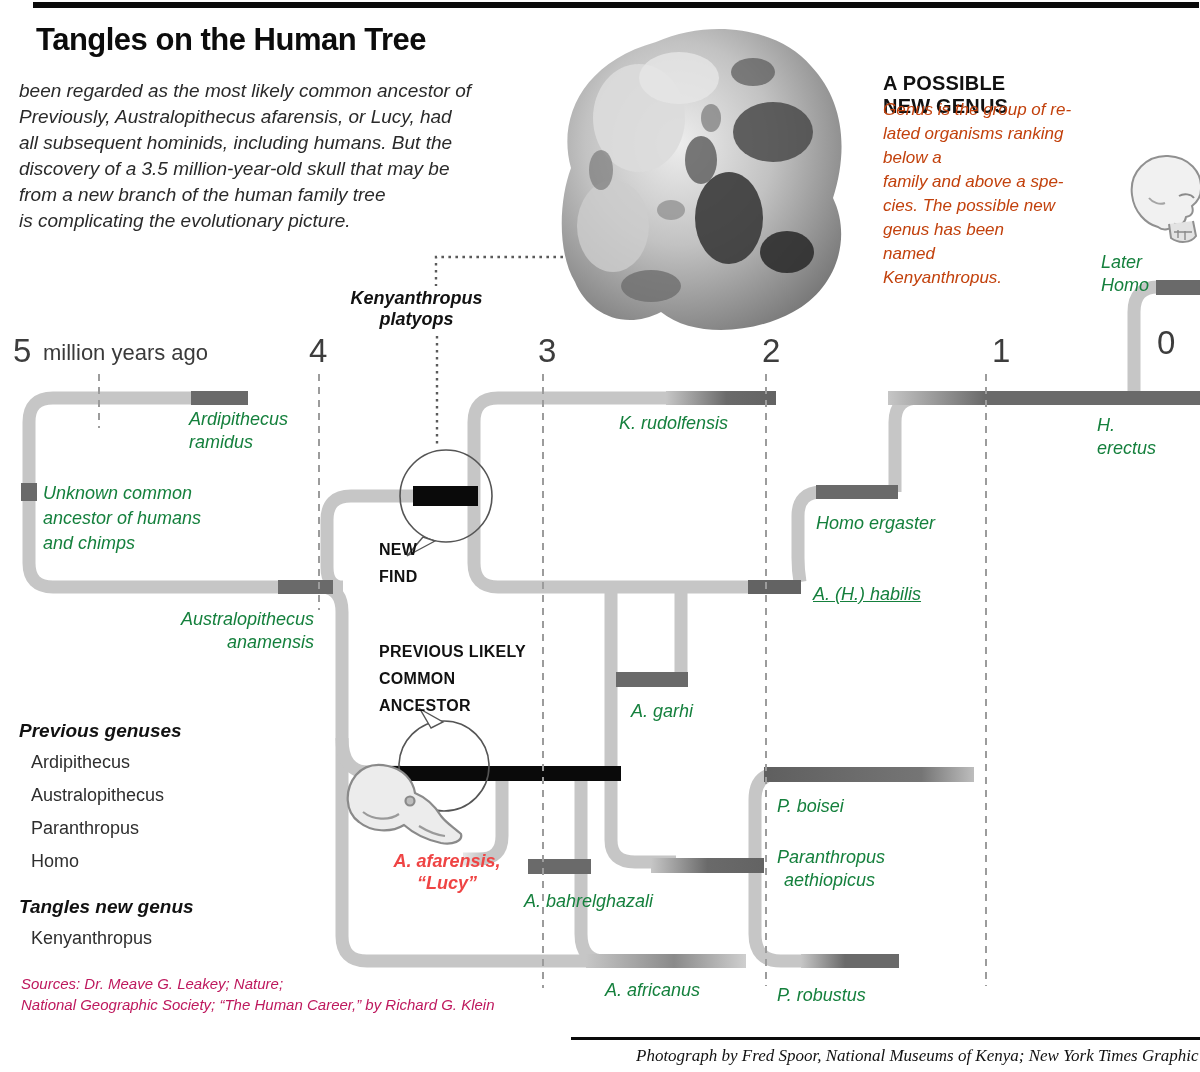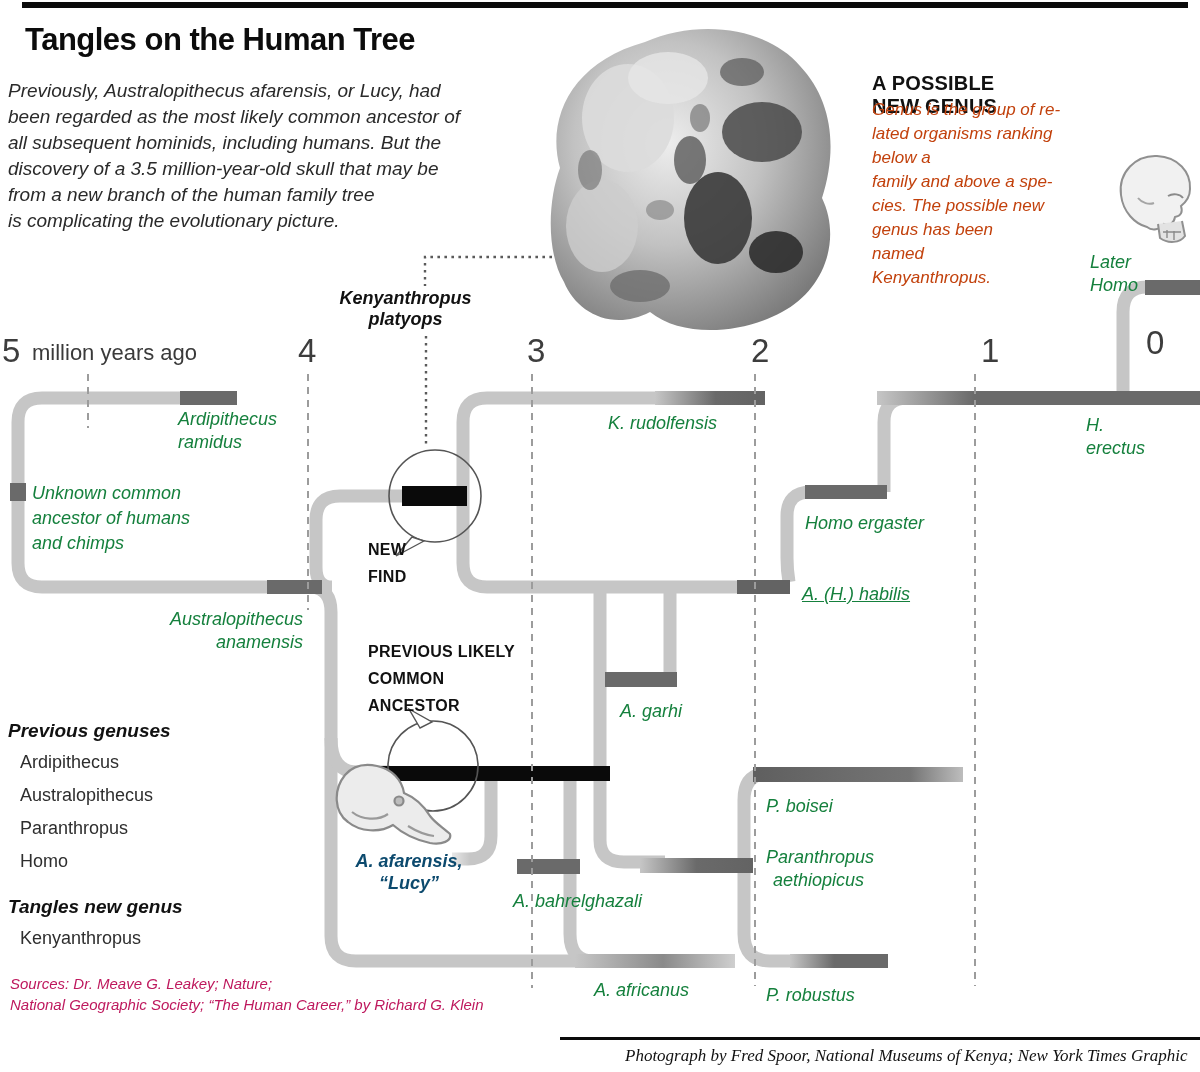--- a/index.html
+++ b/index.html
@@ -1,28 +1,28 @@
 <!DOCTYPE html>
 <html><head>
 <meta charset="utf-8">
 <style>
   html,body{margin:0;padding:0;background:#fff;}
   body{width:1200px;height:1072px;position:relative;overflow:hidden;
        font-family:"Liberation Sans",sans-serif;color:#1c1c1c;}
   .abs{position:absolute;}
-  #stage{position:absolute;left:0;top:0;width:1008px;height:1072px;}
+  #stage{position:absolute;left:11px;top:0;width:1008px;height:1072px;}
   svg{position:absolute;left:0;top:0;}
   .title{font-size:31px;font-weight:bold;letter-spacing:-0.5px;color:#0c0c0c;}
   .intro{font-size:19px;font-style:italic;line-height:26px;color:#2a2a2a;}
   .note-head{font-size:20px;font-weight:bold;color:#111;letter-spacing:0.2px;}
   .note-body{font-size:17px;font-style:italic;line-height:24px;color:#c2410c;}
   .tick{font-size:33px;color:#3d3d3d;}
   .axis-text{font-size:22px;color:#3a3a3a;}
   .sp{font-size:18px;font-style:italic;line-height:23px;color:#15803d;}
-  .sp-b{font-weight:bold;color:#0c4a6e;}
+  .sp-b{font-weight:bold;color:#ef4444;margin-left:27px;}
   .call{font-size:16px;font-weight:bold;line-height:27px;color:#111;letter-spacing:0.3px;}
   .kenya{font-size:18px;font-weight:bold;font-style:italic;line-height:21px;color:#111;text-align:center;}
   .leg-h{font-size:19px;font-weight:bold;font-style:italic;color:#111;}
   .leg-i{font-size:18px;color:#2e2e2e;}
   .src{font-size:15px;font-style:italic;line-height:20.5px;color:#be185d;}
   .credit{font-family:"Liberation Serif",serif;font-style:italic;font-size:17px;color:#111;white-space:nowrap;}
   .ctr{text-align:center;}
   .rgt{text-align:right;}
 </style>
 </head>
@@ -172,22 +172,22 @@
     <path d="M 1163 232 H 1181 M 1167 238 V 230 M 1174 240 V 231" fill="none" stroke="#8a8a8a" stroke-width="1.4"></path>
     <path d="M 1138 198 C 1142 203 1149 205 1154 203" fill="none" stroke="#a5a5a5"></path>
   </g>
 
   <rect x="560" y="1037" width="640" height="3" fill="#0a0a0a"></rect>
 </svg>
 
 <div class="abs title" style="left:25px;top:22px;">Tangles on the Human Tree</div>
 
 <div class="abs intro" style="left:8px;top:78px;width:540px;">
+  <div>been regarded as the most likely common ancestor of</div>
   <div>Previously, Australopithecus afarensis, or Lucy, had</div>
-  <div>been regarded as the most likely common ancestor of</div>
   <div>all subsequent hominids, including humans. But the</div>
   <div>discovery of a 3.5 million-year-old skull that may be</div>
   <div>from a new branch of the human family tree</div>
   <div>is complicating the evolutionary picture.</div>
 </div>
 
 <div class="abs note-head" style="left:872px;top:72px;">A POSSIBLE NEW GENUS</div>
 <div class="abs note-body" style="left:872px;top:98px;width:200px;">
   <div>Genus is the group of re-</div>
   <div>lated organisms ranking</div>

